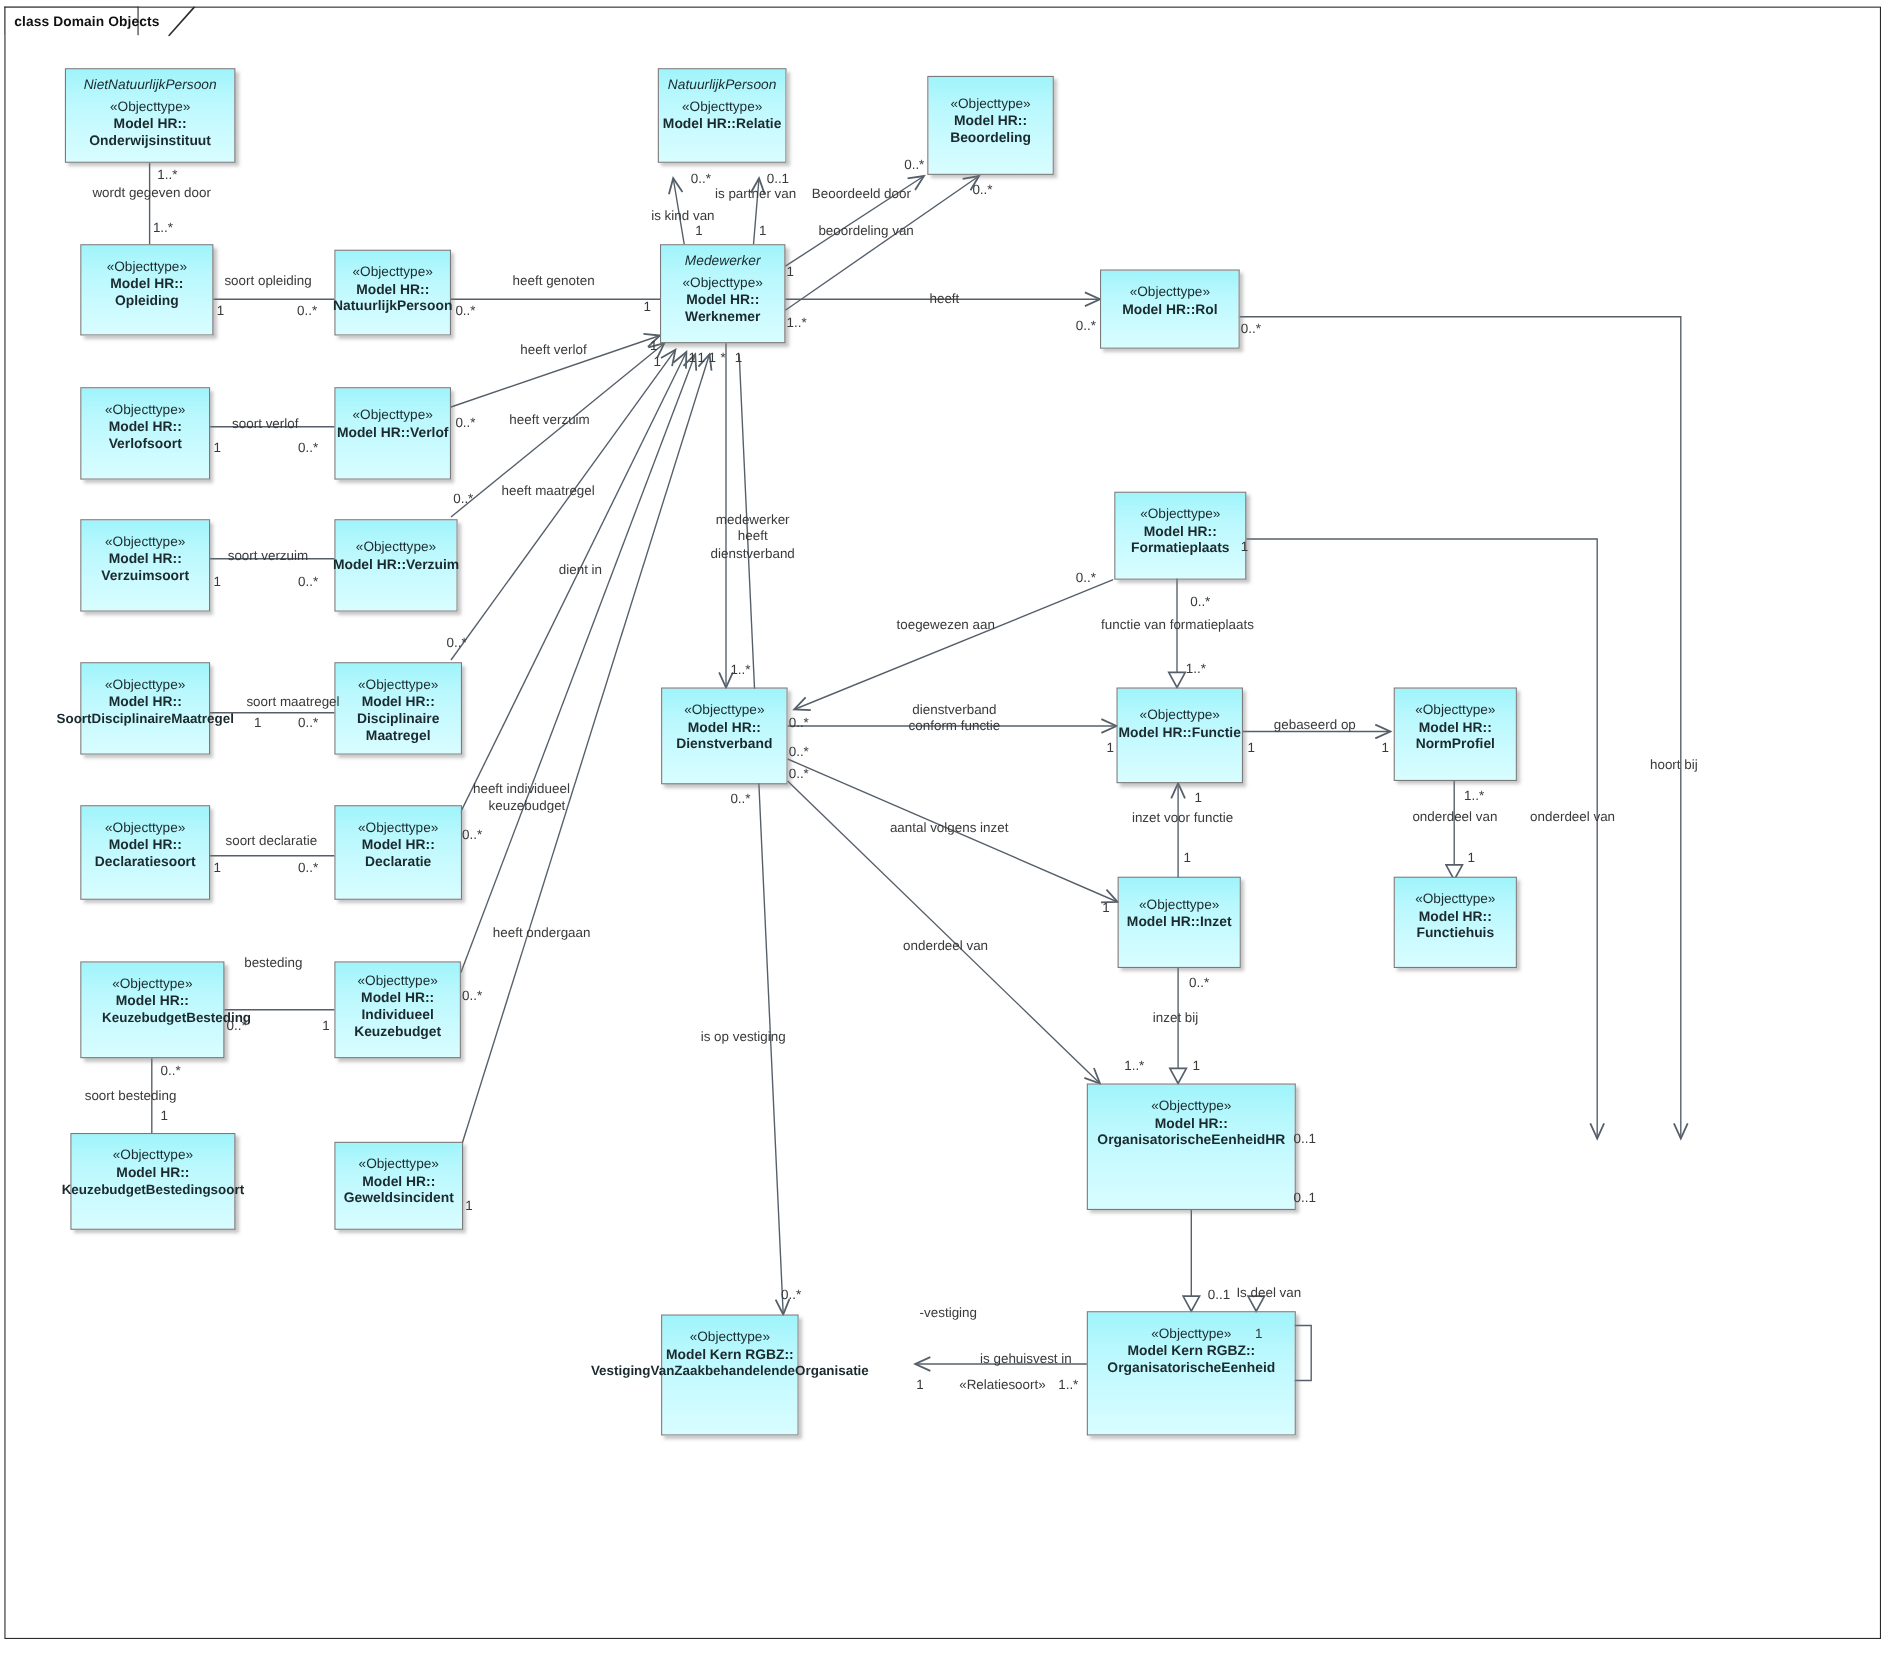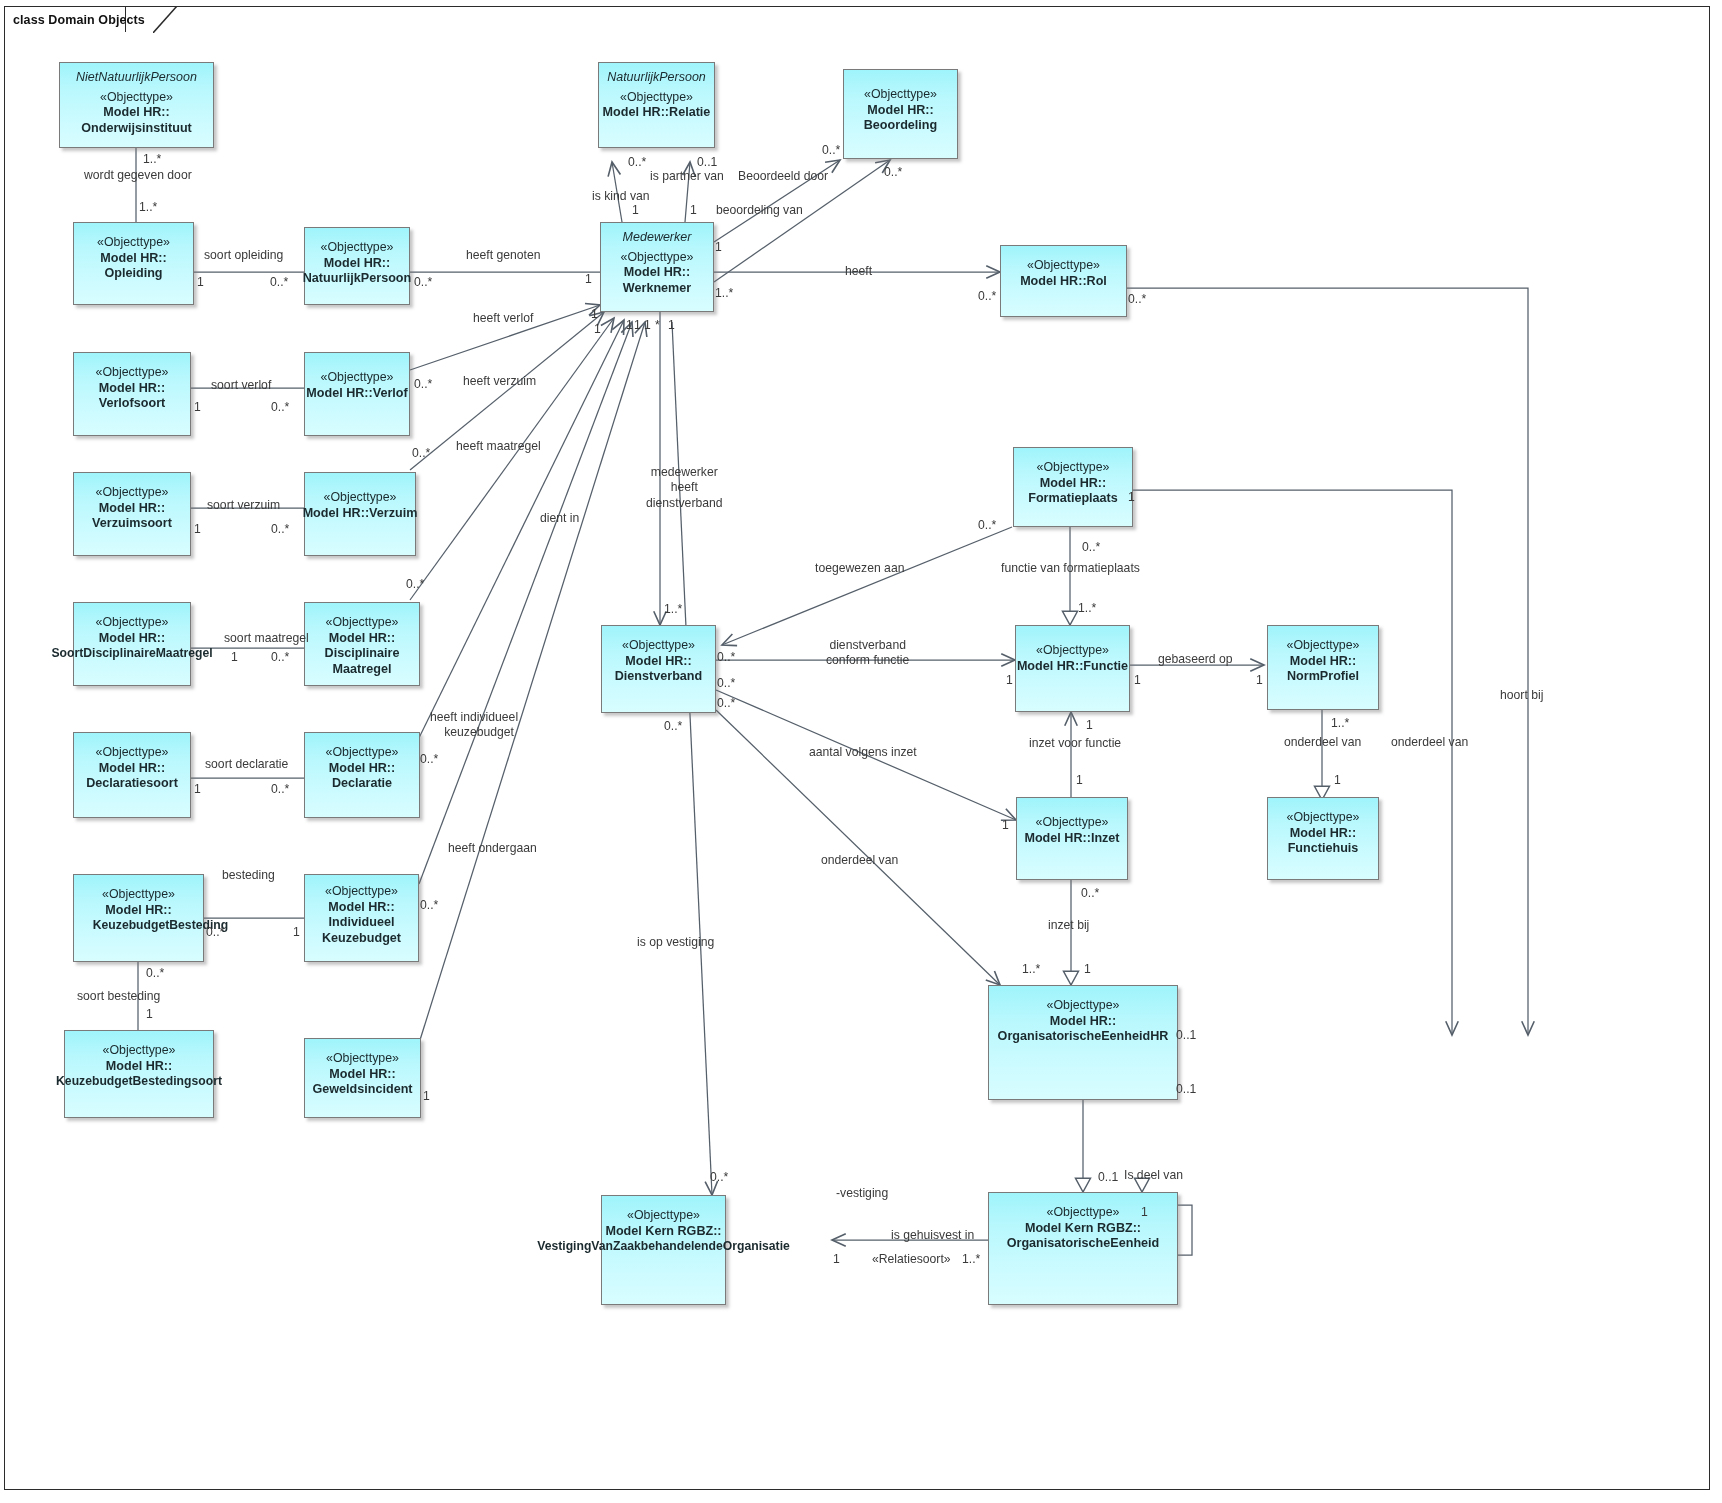--- a/index.html
+++ b/index.html
@@ -297,29 +297,29 @@
     <div class="ln nm">Model Kern RGBZ::</div>
     <div class="ln nm">OrganisatorischeEenheid</div>
   </div>
 
   <div class="lbl" style="left:84px;top:168px;">wordt gegeven door</div>
   <div class="lbl" style="left:204px;top:248px;">soort opleiding</div>
   <div class="lbl" style="left:466px;top:248px;">heeft genoten</div>
   <div class="lbl" style="left:592px;top:189px;">is kind van</div>
   <div class="lbl" style="left:650px;top:169px;">is partner van</div>
   <div class="lbl" style="left:738px;top:169px;">Beoordeeld door</div>
-  <div class="lbl" style="left:716px;top:203px;">beoordeling van</div>
+  <div class="lbl" style="left:744px;top:203px;">beoordeling van</div>
   <div class="lbl" style="left:845px;top:264px;">heeft</div>
   <div class="lbl" style="left:473px;top:311px;">heeft verlof</div>
   <div class="lbl" style="left:211px;top:378px;">soort verlof</div>
   <div class="lbl" style="left:463px;top:374px;">heeft verzuim</div>
   <div class="lbl" style="left:207px;top:498px;">soort verzuim</div>
   <div class="lbl" style="left:456px;top:439px;">heeft maatregel</div>
   <div class="lbl" style="left:224px;top:631px;">soort maatregel</div>
-  <div class="lbl" style="left:508px;top:511px;margin-left:32px;">dient in</div>
+  <div class="lbl" style="left:508px;top:511px;">dient in</div>
   <div class="lbl" style="left:205px;top:757px;">soort declaratie</div>
   <div class="lbl c" style="left:430px;top:710px;">
     <div>heeft individueel</div>
     <div style="margin-left:10px;">keuzebudget</div>
   </div>
   <div class="lbl" style="left:222px;top:868px;">besteding</div>
   <div class="lbl" style="left:77px;top:989px;">soort besteding</div>
   <div class="lbl" style="left:448px;top:841px;">heeft ondergaan</div>
   <div class="lbl c" style="left:646px;top:465px;">
     <div>medewerker</div>

